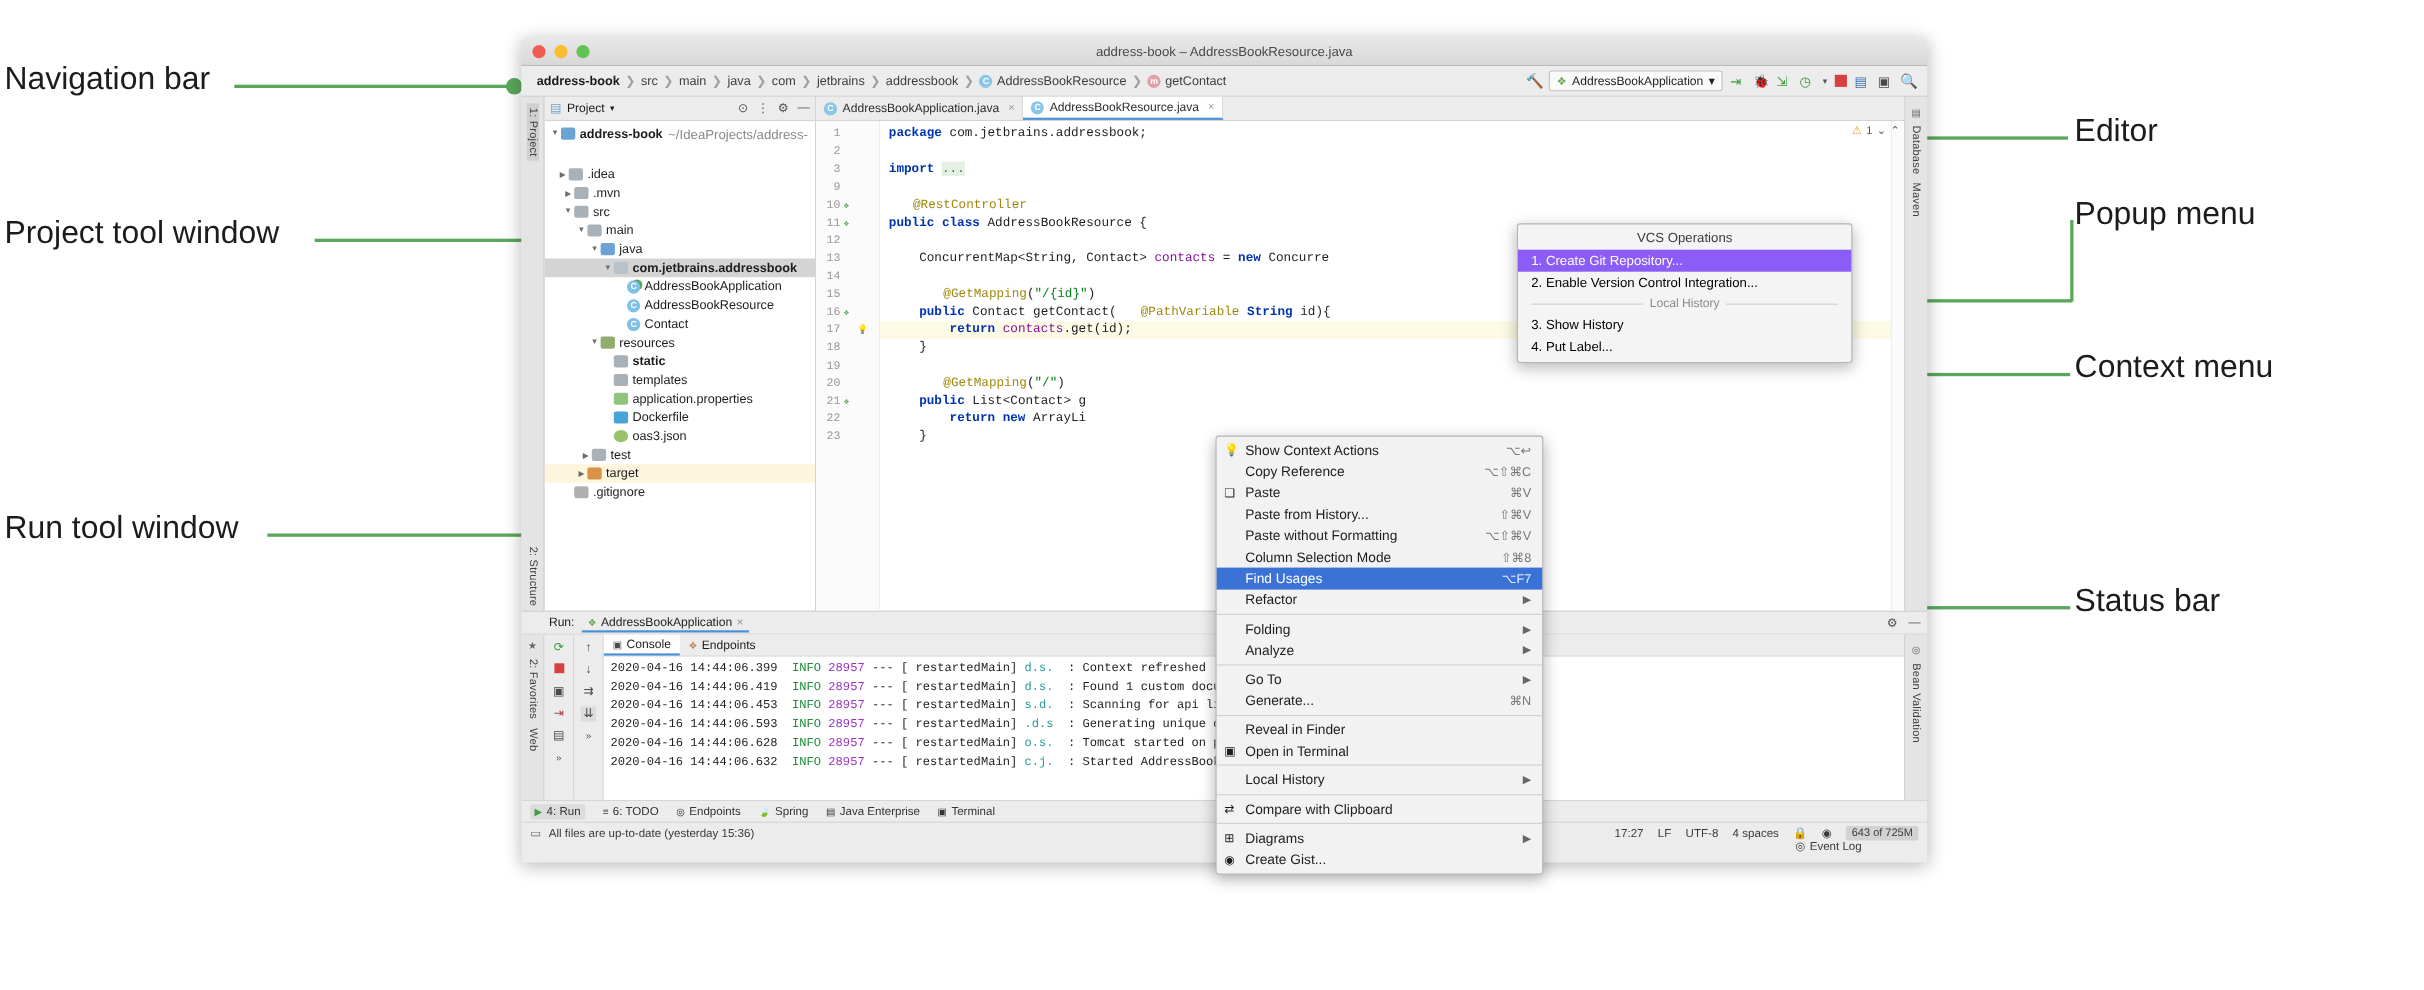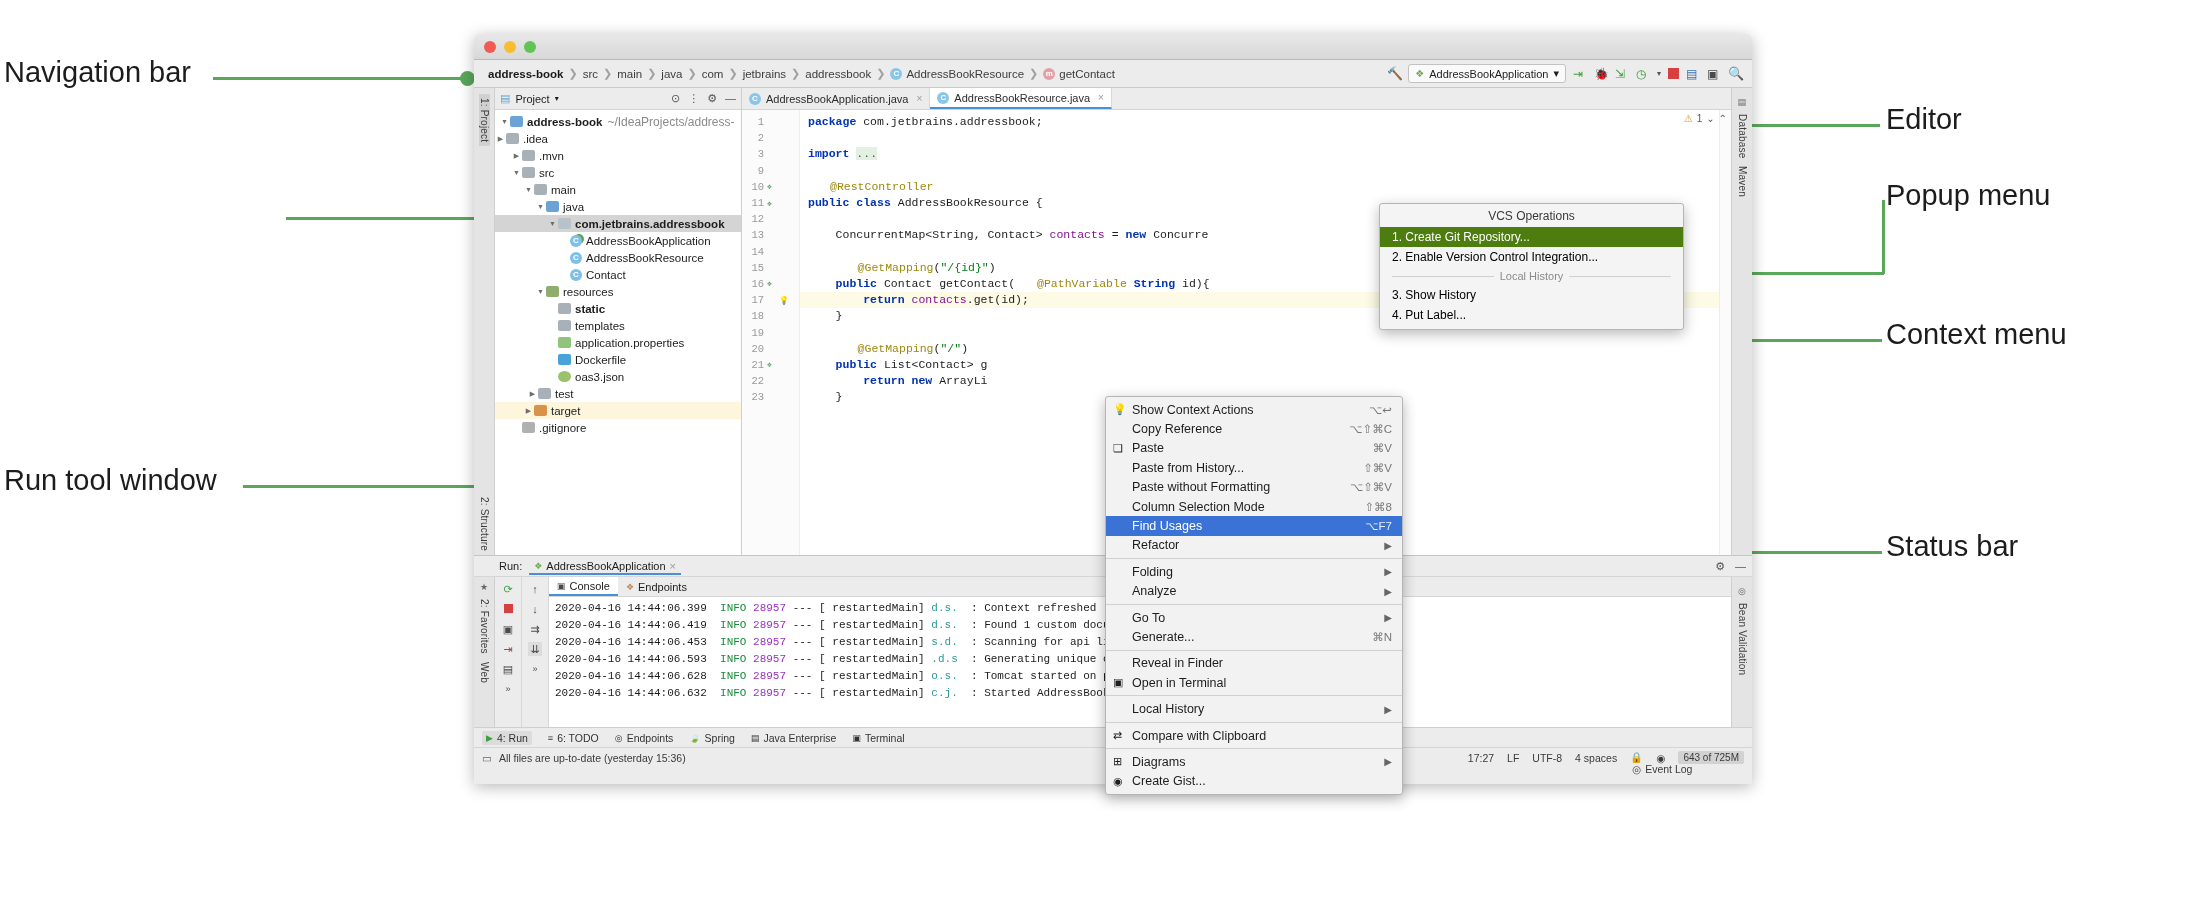--- a/index.html
+++ b/index.html
@@ -283,35 +283,36 @@
   .vcspop {
     position: absolute;
     left: 1379px; top: 203px; width: 305px;
     background: #f4f4f4; border: 1px solid #b5b5b5;
     box-shadow: 0 4px 14px rgba(0,0,0,0.28);
     border-radius: 3px; font-size: 12px; z-index: 45;
     padding-bottom: 4px;
   }
   .vcs-title { text-align: center; font-size: 12px; color: #3a3a3a; padding: 5px 0 4px; font-weight: 500;}
   .vcs-item { height: 20px; display: flex; align-items: center; padding: 0 12px; }
-  .vcs-item.sel { background: #4d7c0f; color: #fff; }
+  .vcs-item.sel { background: #8b5cf6; color: #fff; }
   .vcs-sub {
     display: flex; align-items: center; gap: 6px; padding: 3px 12px; color: #8a8a8a; font-size: 11px;
   }
   .vcs-sub .ln { flex: 1; height: 1px; background: #cfcfcf; }
 </style>
 </head>
 <body>
 
 <div id="root">
 
   <div class="anno-label" style="left:4px; top:56px;">Navigation bar</div>
   <div class="anno-line" style="left:213px; top:77px; width:252px;"></div>
   <div class="anno-dot" style="left:460px; top:71px;"></div>
 
+  <div class="anno-label" style="left:4px; top:196px;">Project tool window</div>
   <div class="anno-line" style="left:286px; top:217px; width:264px;"></div>
   <div class="anno-dot" style="left:545px; top:211px;"></div>
 
   <div class="anno-label" style="left:4px; top:464px;">Run tool window</div>
   <div class="anno-line" style="left:243px; top:485px; width:400px;"></div>
   <div class="anno-dot" style="left:637px; top:479px;"></div>
 
   <div class="anno-label" style="left:1886px; top:103px;">Editor</div>
   <div class="anno-line" style="left:1418px; top:124px; width:462px;"></div>
   <div class="anno-dot" style="left:1412px; top:118px;"></div>
@@ -330,20 +331,21 @@
   <div class="anno-dot" style="left:1712px; top:545px;"></div>
 
   <div id="ide">
 
     <div class="titlebar">
       <div class="traffic">
         <div class="tl red"></div>
         <div class="tl yellow"></div>
         <div class="tl green"></div>
       </div>
+      <div class="title-text">address-book – AddressBookResource.java</div>
     </div>
 
     <div class="navbar">
       <div class="crumb bold">address-book</div>
       <span class="crumb-sep">❯</span>
       <div class="crumb">src</div>
       <span class="crumb-sep">❯</span>
       <div class="crumb">main</div>
       <span class="crumb-sep">❯</span>
       <div class="crumb">java</div>
@@ -403,21 +405,21 @@
             <span>—</span>
           </span>
         </div>
         <div class="tree">
             <div class="trow" style="padding-left: 4px;">
               <span class="arrow">▼</span>
               <span class="fi folder-src"></span>
               <span class="tlabel b">address-book</span>
               <span class="tpath">~/IdeaProjects/address-</span>
             </div>
-            <div class="trow" style="padding-left: 0;">
+            <div class="trow" style="padding-left: 11px; margin-top: 20px;">
               <span class="arrow">▶</span>
               <span class="fi folder"></span>
               <span class="tlabel">.idea</span>
             </div>
             <div class="trow" style="padding-left: 16px;">
               <span class="arrow">▶</span>
               <span class="fi folder"></span>
               <span class="tlabel">.mvn</span>
             </div>
             <div class="trow" style="padding-left: 16px;">

